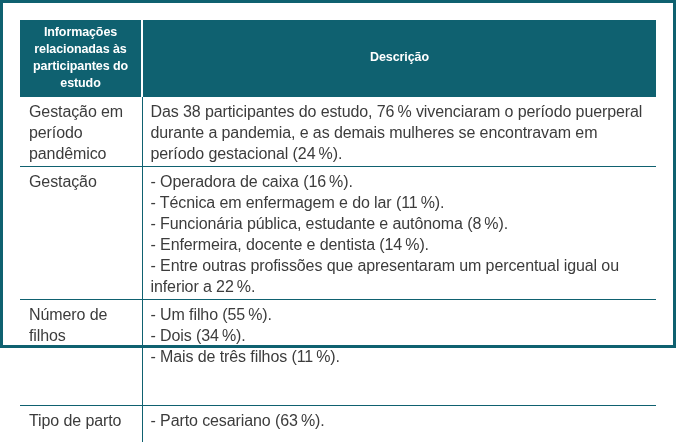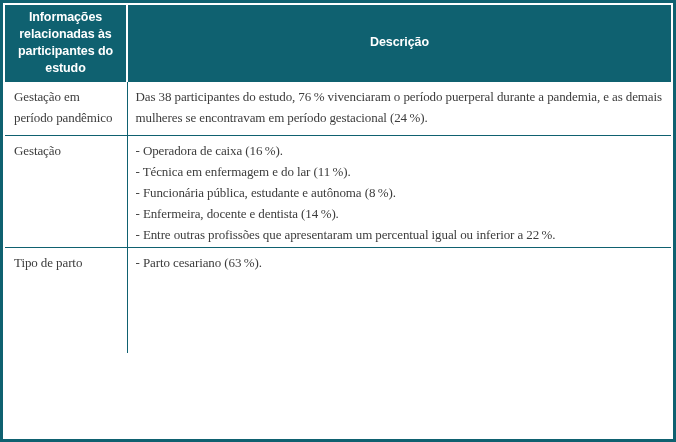--- a/index.html
+++ b/index.html
@@ -7,23 +7,23 @@
     --text:#3c3c3c;
   }
   html,body{margin:0;padding:0;background:#ffffff;}
   body{
     width:676px;height:442px;
     font-family:"Liberation Sans", sans-serif;
     -webkit-font-smoothing:antialiased;
   }
   .tbl-wrap{
     box-sizing:border-box;
-    width:676px;height:442px;
+    width:676px;height:348px;
     border:3px solid var(--teal);
-    padding:2px;
+    padding:17px;
     background:#ffffff;
   }
   table{
     border-collapse:collapse;
     width:100%;
     table-layout:fixed;
   }
   col.c-label{width:122px;}
   th{
     box-sizing:border-box;
@@ -36,26 +36,25 @@
     line-height:1.35;
     padding:4px 6px;
     letter-spacing:-0.1px;
   }
   thead tr{height:62px;}
   th.h-label{border-right:2px solid #ffffff;}
   td{
     box-sizing:border-box;
     border-top:1.5px solid var(--teal);
     vertical-align:top;
-    font-size:13px;
+    font-size:16px;
     color:var(--text);
     padding:4px 8px 2px 8px;
     line-height:21px;
     letter-spacing:-0.1px;
-    font-family:Liberation Serif, serif;
   }
   td.label-cell{
     border-right:1.5px solid var(--teal);
     padding-left:9px;
   }
   tbody tr:nth-child(1){height:54px;}
   tbody tr:nth-child(2){height:42px;}
   tbody tr:nth-child(3){height:106px;}
   tbody tr:nth-child(4){height:64px;}
   tbody tr:nth-child(5){height:42px;}
@@ -88,20 +87,28 @@
           <td class="label-cell">Gestação</td>
           <td class="desc-cell">
             <div class="desc-line">- Operadora de caixa (16 %).</div>
             <div class="desc-line">- Técnica em enfermagem e do lar (11 %).</div>
             <div class="desc-line">- Funcionária pública, estudante e autônoma (8 %).</div>
             <div class="desc-line">- Enfermeira, docente e dentista (14 %).</div>
             <div class="desc-line">- Entre outras profissões que apresentaram um percentual igual ou inferior a 22 %.</div>
           </td>
         </tr>
         <tr>
+          <td class="label-cell">Número de filhos</td>
+          <td class="desc-cell">
+            <div class="desc-line">- Um filho (55 %).</div>
+            <div class="desc-line">- Dois (34 %).</div>
+            <div class="desc-line">- Mais de três filhos (11 %).</div>
+          </td>
+        </tr>
+        <tr>
           <td class="label-cell">Tipo de parto</td>
           <td class="desc-cell">
             <div class="desc-line">- Parto cesariano (63 %).</div>
           </td>
         </tr>
       </tbody>
   </table>
 </div>
 
 </body></html>

